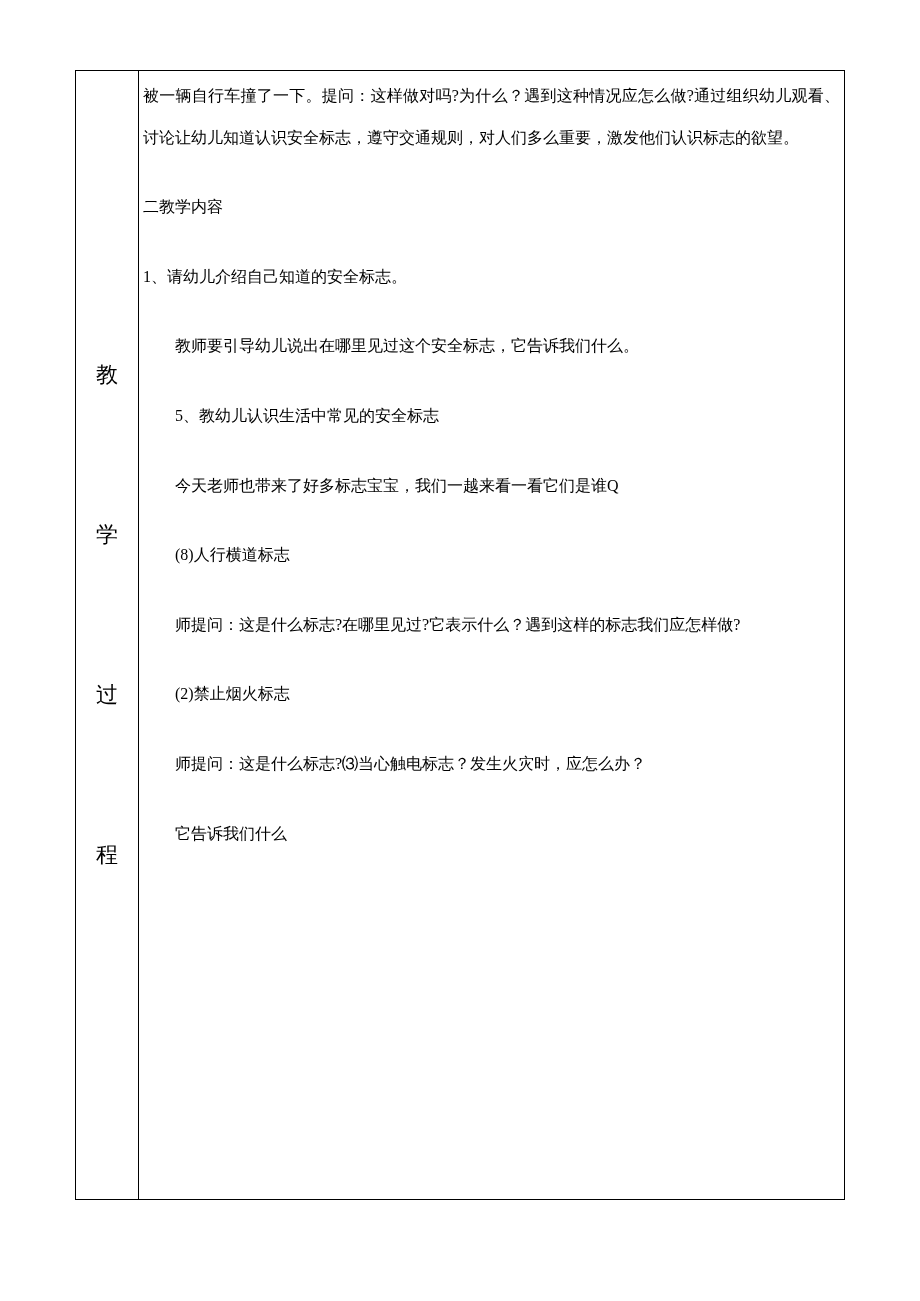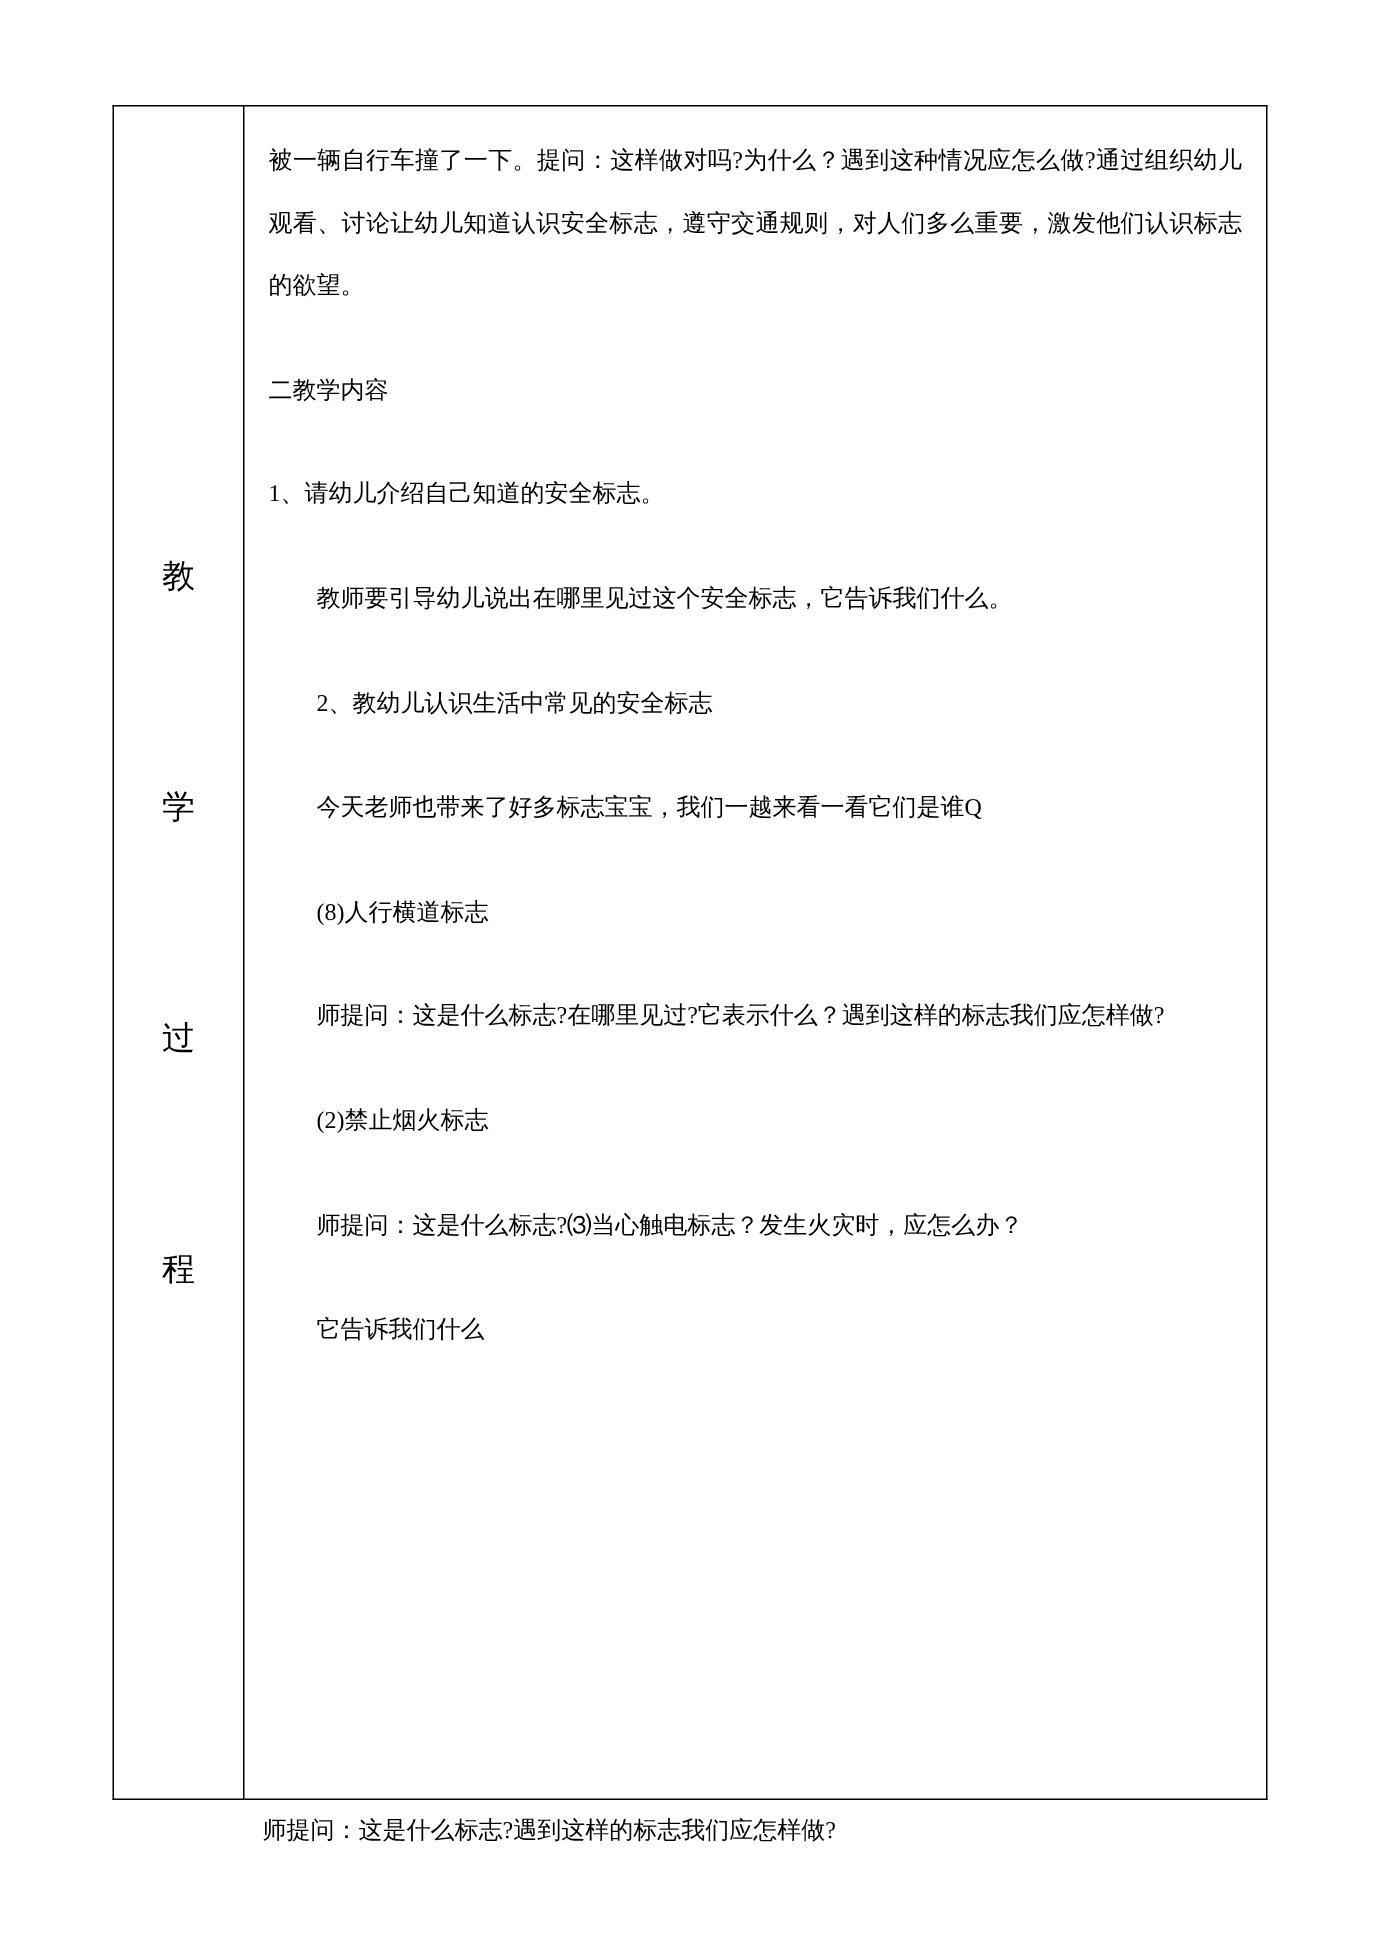--- a/index.html
+++ b/index.html
@@ -20,21 +20,21 @@
   }
   .tbl {
     border-collapse: collapse;
     width: 100%;
     height: 1130px;
     table-layout: fixed;
   }
   .tbl td {
     border: 1px solid #000;
     vertical-align: top;
-    padding: 16px;
+    padding: 4px;
   }
   .left-col {
     width: 54px;
     vertical-align: middle !important;
     text-align: center;
     font-size: 22px;
     line-height: 1;
   }
   .left-inner {
     display: flex;
@@ -73,25 +73,24 @@
           <span>学</span>
           <span>过</span>
           <span>程</span>
         </div>
       </td>
       <td class="right-col">
         <p class="para indent1">被一辆自行车撞了一下。提问：这样做对吗?为什么？遇到这种情况应怎么做?通过组织幼儿观看、讨论让幼儿知道认识安全标志，遵守交通规则，对人们多么重要，激发他们认识标志的欲望。</p>
         <p class="para indent1">二教学内容</p>
         <p class="para indent1">1、请幼儿介绍自己知道的安全标志。</p>
         <p class="para indent2">教师要引导幼儿说出在哪里见过这个安全标志，它告诉我们什么。</p>
-        <p class="para indent2">2、教幼儿认识生活中常见的安全标志</p>
+        <p class="para indent2">5、教幼儿认识生活中常见的安全标志</p>
         <p class="para indent2">今天老师也带来了好多标志宝宝，我们一越来看一看它们是谁Q</p>
         <p class="para indent2">(8)人行横道标志</p>
         <p class="para indent2">师提问：这是什么标志?在哪里见过?它表示什么？遇到这样的标志我们应怎样做?</p>
         <p class="para indent2">(2)禁止烟火标志</p>
         <p class="para indent2">师提问：这是什么标志?⑶当心触电标志？发生火灾时，应怎么办？</p>
         <p class="para indent2">它告诉我们什么</p>
       </td>
     </tr>
   </tbody>
     </table>
-  <div class="below">师提问：这是什么标志?遇到这样的标志我们应怎样做?</div>
 </div>
 
 </body></html>

